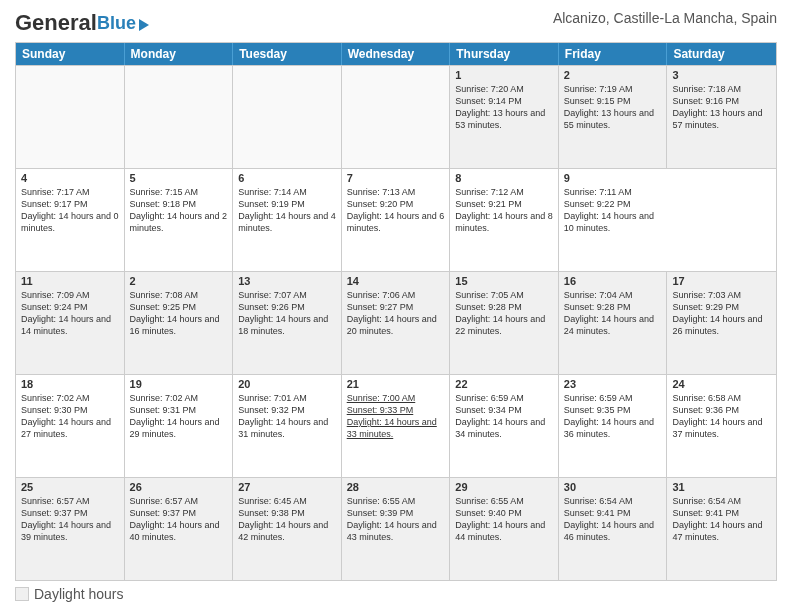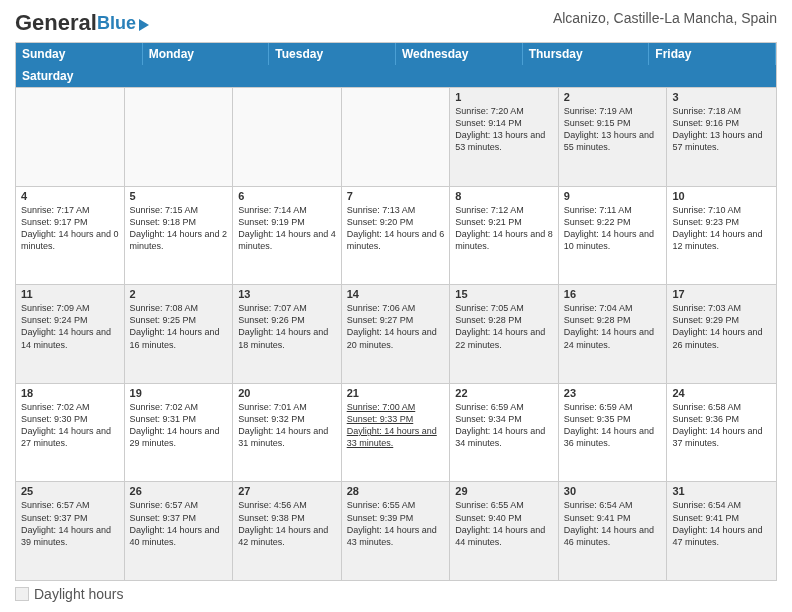--- a/index.html
+++ b/index.html
@@ -64,21 +64,21 @@
       color: #555;
     }
     .calendar {
       flex: 1;
       display: flex;
       flex-direction: column;
       border: 1px solid #ccc;
     }
     .day-headers {
       display: grid;
-      grid-template-columns: repeat(6, 1fr);
+      grid-template-columns: repeat(7, 1fr);
       background: #2980b9;
     }
     .day-header {
       color: #fff;
       font-size: 12px;
       font-weight: bold;
       padding: 4px 6px;
       text-align: left;
       border-right: 1px solid #4a9fd4;
     }
@@ -213,26 +213,20 @@
             <div class="day-info" style="white-space: pre-line;">Sunrise: 7:12 AM
 Sunset: 9:21 PM
 Daylight: 14 hours and 8 minutes.</div>
           </div>
           <div class="day-cell">
             <span class="day-number">9</span>
             <div class="day-info" style="white-space: pre-line;">Sunrise: 7:11 AM
 Sunset: 9:22 PM
 Daylight: 14 hours and 10 minutes.</div>
           </div>
-          <div class="day-cell">
-            <span class="day-number">10</span>
-            <div class="day-info" style="white-space: pre-line;">Sunrise: 7:10 AM
-Sunset: 9:23 PM
-Daylight: 14 hours and 12 minutes.</div>
-          </div>
         </div>
         <div class="week-row">
           <div class="day-cell shaded">
             <span class="day-number">11</span>
             <div class="day-info" style="white-space: pre-line;">Sunrise: 7:09 AM
 Sunset: 9:24 PM
 Daylight: 14 hours and 14 minutes.</div>
           </div>
           <div class="day-cell shaded">
             <span class="day-number">2</span>
@@ -323,21 +317,21 @@
 Daylight: 14 hours and 39 minutes.</div>
           </div>
           <div class="day-cell shaded">
             <span class="day-number">26</span>
             <div class="day-info" style="white-space: pre-line;">Sunrise: 6:57 AM
 Sunset: 9:37 PM
 Daylight: 14 hours and 40 minutes.</div>
           </div>
           <div class="day-cell shaded">
             <span class="day-number">27</span>
-            <div class="day-info" style="white-space: pre-line;">Sunrise: 4:56 AM
+            <div class="day-info" style="white-space: pre-line;">Sunrise: 6:45 AM
 Sunset: 9:38 PM
 Daylight: 14 hours and 42 minutes.</div>
           </div>
           <div class="day-cell shaded">
             <span class="day-number">28</span>
             <div class="day-info" style="white-space: pre-line;">Sunrise: 6:55 AM
 Sunset: 9:39 PM
 Daylight: 14 hours and 43 minutes.</div>
           </div>
           <div class="day-cell shaded">

